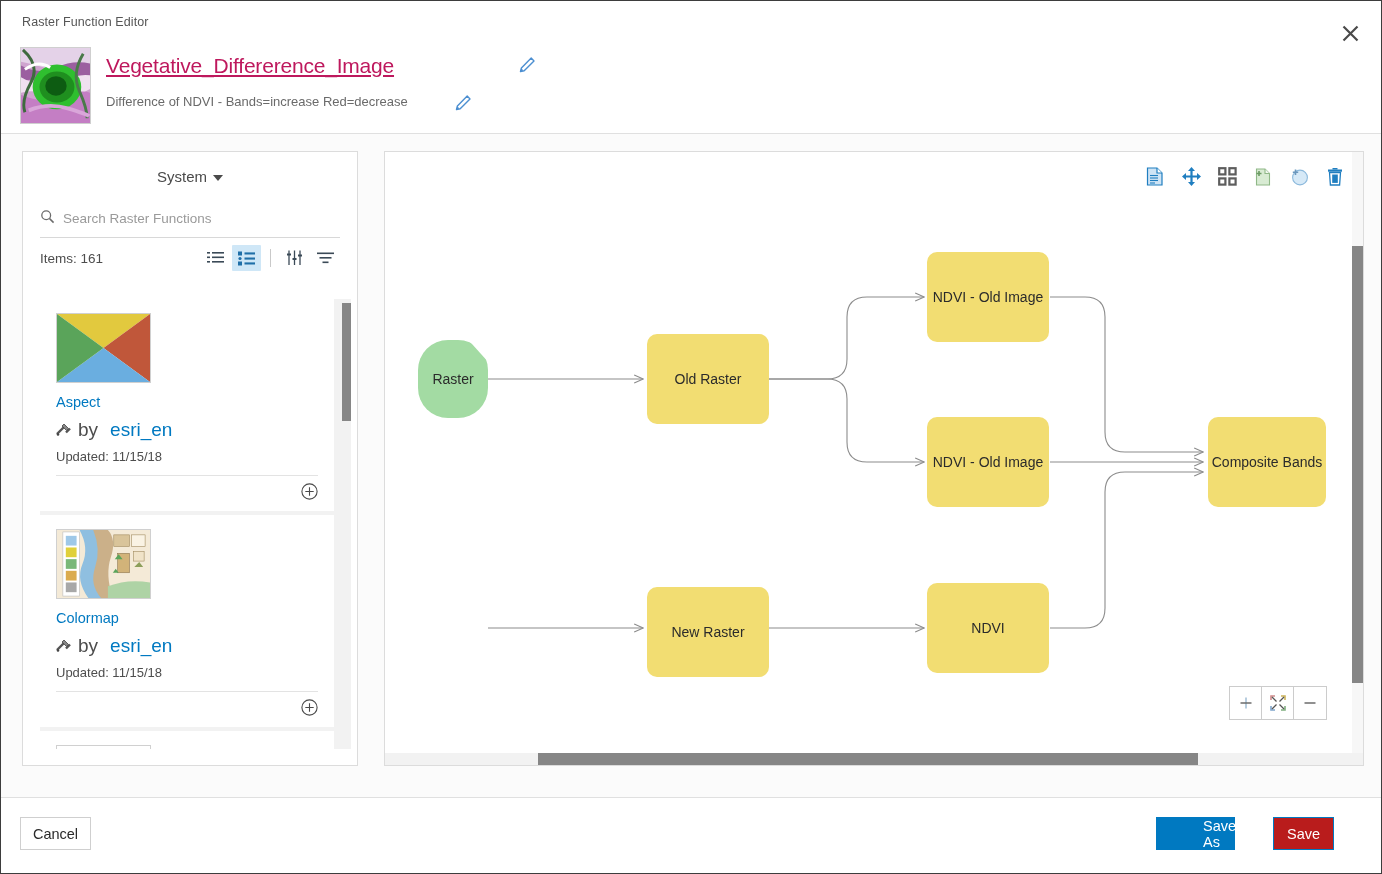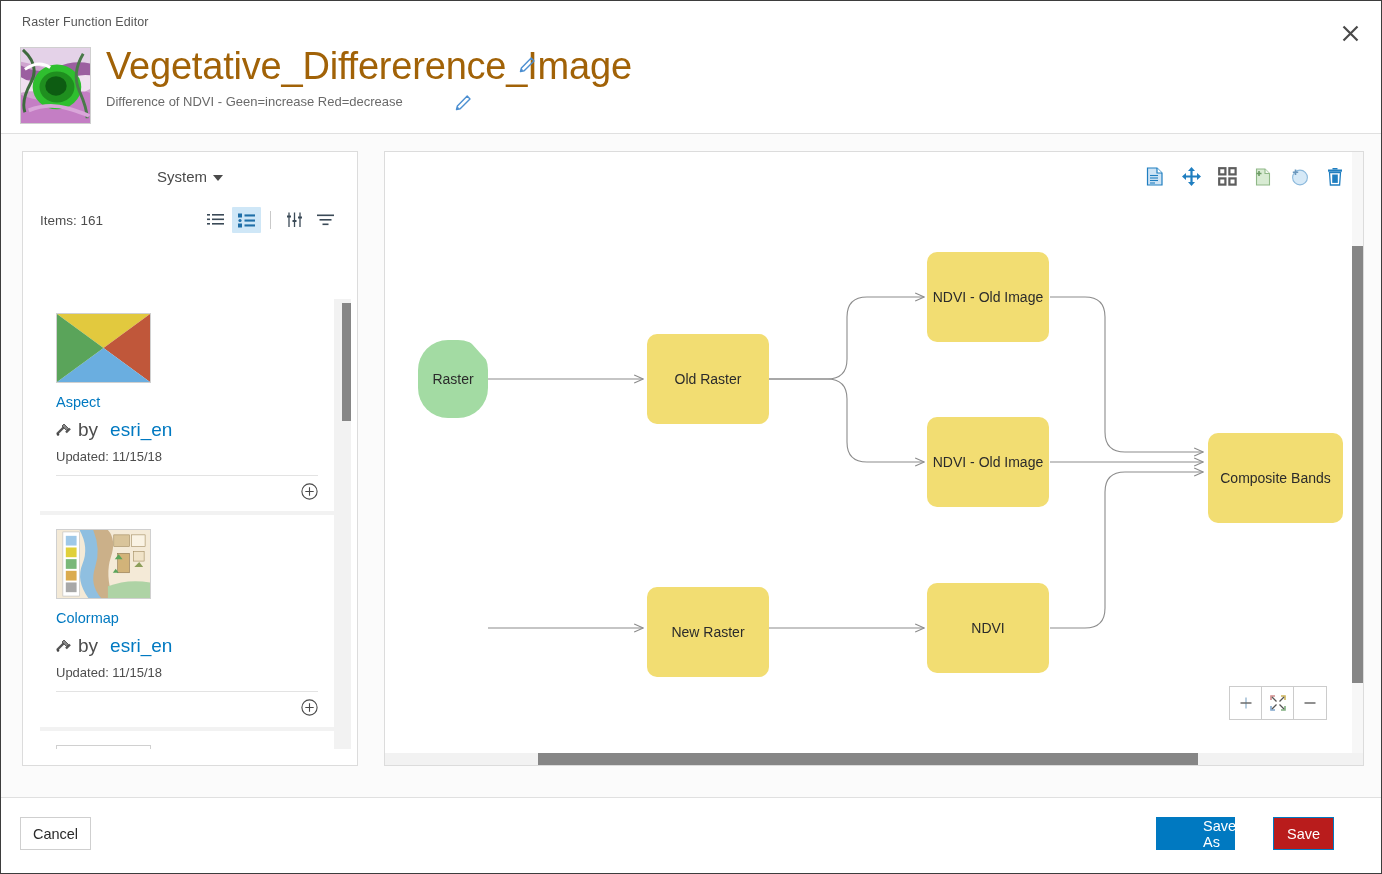--- a/index.html
+++ b/index.html
@@ -38,23 +38,24 @@
     position: absolute; left: 19px; top: 46px;
     width: 71px; height: 77px;
     border: 1px solid #cfcfcf;
     overflow: hidden;
     background: #d8c8d8;
   }
   .thumb svg { display: block; width: 100%; height: 100%; }
 
   .title-wrap { position: absolute; left: 105px; top: 46px; }
   .title {
-    font-size: 38px; font-weight: 400; color: #a16207;
+    font-size: 21px; font-weight: 400; color: #be185d;
     line-height: 38px; letter-spacing: -0.2px;
     white-space: nowrap;
+    text-decoration: underline;
   }
   .subtitle {
     font-size: 13px; color: #6a6a6a; margin-top: 9px; white-space: nowrap;
   }
   .pencil { position: absolute; cursor: pointer; }
   .pencil svg { display: block; }
   .pencil-title { left: 411px; top: 8px; }
   .pencil-sub   { left: 347px; top: 46px; }
 
   
@@ -242,21 +243,21 @@
         <ellipse cx="36" cy="39" rx="11" ry="10" fill="#0d5c12"></ellipse>
         <path d="M2 2 q18 16 8 34 t-6 30" stroke="#3e6b3e" stroke-width="3" fill="none"></path>
         <path d="M64 6 q-12 20 -4 38 t8 28" stroke="#4a7a4a" stroke-width="3" fill="none"></path>
         <path d="M8 64 q20 -8 40 -2 t22 8" stroke="#d9a6d9" stroke-width="4" fill="none"></path>
         <path d="M4 22 q14 -10 26 -2" stroke="#ffffff" stroke-width="3" fill="none"></path>
       </svg>
     </div>
 
     <div class="title-wrap">
       <div class="title">Vegetative_Differerence_Image</div>
-      <div class="subtitle">Difference of NDVI - Geen=increase Red=decrease</div>
+      <div class="subtitle">Difference of NDVI - Bands=increase Red=decrease</div>
 
       <div class="pencil pencil-title">
         <svg width="20" height="20" viewBox="0 0 20 20">
           <path d="M3.5 16.5 L4.4 12.9 L14.2 3.1 L17.0 5.9 L7.2 15.7 Z" fill="none" stroke="#4c8fd1" stroke-width="1.4" stroke-linejoin="round"></path>
           <path d="M3.5 16.5 L6.2 15.6 L4.4 12.9 Z" fill="#4c8fd1"></path>
         </svg>
       </div>
       <div class="pencil pencil-sub">
         <svg width="20" height="20" viewBox="0 0 20 20">
           <path d="M3.5 16.5 L4.4 12.9 L14.2 3.1 L17.0 5.9 L7.2 15.7 Z" fill="none" stroke="#4c8fd1" stroke-width="1.4" stroke-linejoin="round"></path>
@@ -268,20 +269,29 @@
 
   <div class="body-area">
 
     <div class="left-panel">
 
       <div class="sys-head">
         <span>System</span>
         <span class="caret"></span>
       </div>
 
+      <div class="search-box">
+        <span class="search-ico">
+          <svg width="15" height="15" viewBox="0 0 15 15">
+            <circle cx="6.2" cy="6.2" r="4.4" fill="none" stroke="#6b6b6b" stroke-width="1.3"></circle>
+            <path d="M9.6 9.6 L13.6 13.6" stroke="#6b6b6b" stroke-width="1.5"></path>
+          </svg>
+        </span>
+        <input class="search-input" type="text" placeholder="Search Raster Functions" style="">
+      </div>
 
       <div class="items-row">
         <span class="items-count">Items: 161</span>
         <span class="view-toggles">
           <span class="tgl">
             <svg width="17" height="15" viewBox="0 0 17 15">
               <g fill="#3b4a57">
                 <rect x="0" y="1" width="3" height="1.6"></rect>
                   <rect x="5" y="1" width="12" height="1.6"></rect>
                 <rect x="0" y="5.5" width="3" height="1.6"></rect>
@@ -512,21 +522,21 @@
             <path d="M103 476 H258"></path>
 
             <path d="M384 476 H539"></path>
           </g>
         </svg>
 
         <div class="node src" style="left:33px;  top:188px; width:70px;  height:78px;">Raster</div>
         <div class="node fn" style="left:262px; top:182px; width:122px; height:90px;">Old Raster</div>
         <div class="node fn" style="left:542px; top:100px; width:122px; height:90px;">NDVI - Old Image</div>
         <div class="node fn" style="left:542px; top:265px; width:122px; height:90px;">NDVI - Old Image</div>
-        <div class="node fn" style="left:823px; top:281px; width:135px; height:90px;">Composite Bands</div>
+        <div class="node fn" style="left:823px; top:265px; width:118px; height:90px;">Composite Bands</div>
         <div class="node fn" style="left:262px; top:435px; width:122px; height:90px;">New Raster</div>
         <div class="node fn" style="left:542px; top:431px; width:122px; height:90px;">NDVI</div>
       </div>
 
       <div class="zoom-ctl">
         <span class="zoom-btn">
           <svg width="16" height="16" viewBox="0 0 16 16">
             <path d="M8 2.5 V13.5" stroke="#9fbdd4" stroke-width="1.5"></path>
             <path d="M2.5 8 H13.5" stroke="#6b6b6b" stroke-width="1.5"></path>
           </svg>

